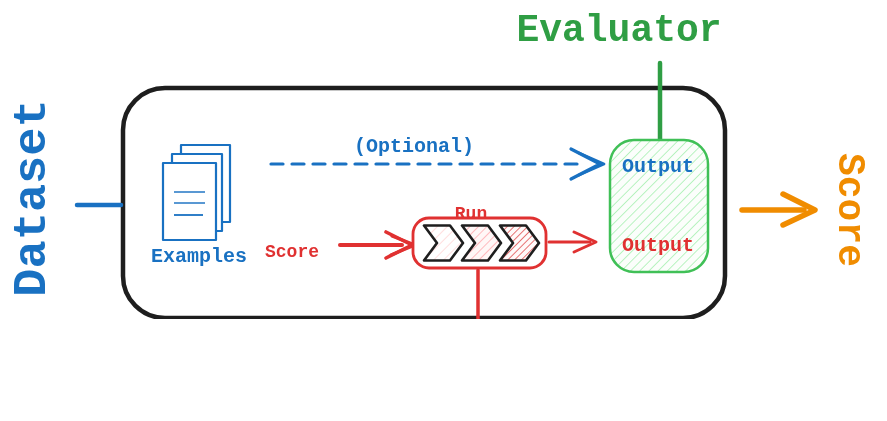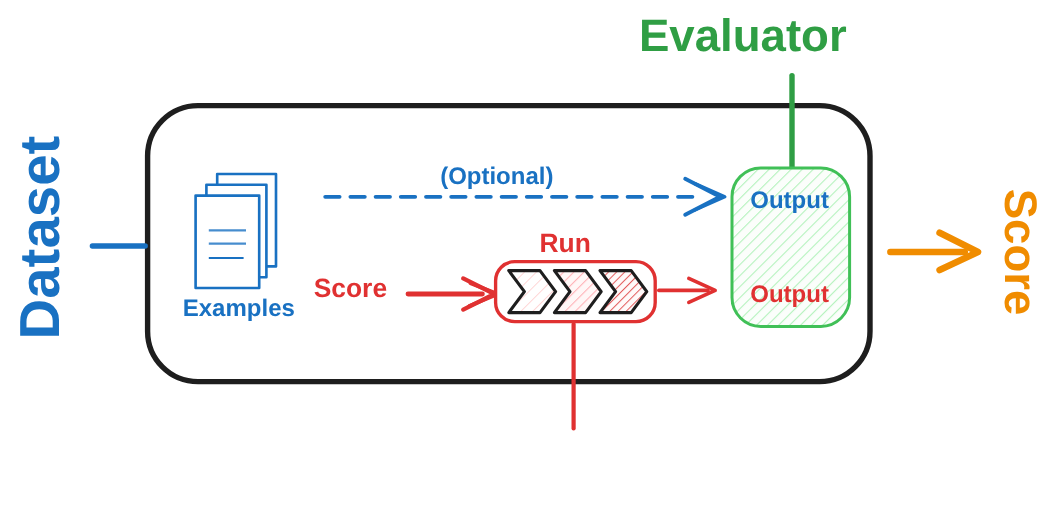--- a/index.html
+++ b/index.html
@@ -1,34 +1,34 @@
 <!DOCTYPE html>
 <html><head>
 <meta charset="utf-8">
 <style>
   html,body { margin:0; padding:0; background:#ffffff; }
   .canvas {
-    position:relative; width:887px; height:421px; background:#ffffff;
-    overflow:hidden; font-family:Liberation Sans, sans-serif;
+    position:relative; width:887px; height:319px; background:#ffffff;
+    overflow:hidden; font-family:Liberation Mono, monospace;
   }
   .lbl {
     position:absolute; font-weight:bold; white-space:nowrap;
     transform:translate(-50%,-50%); line-height:1.1; text-align:center;
   }
   .rot-ccw { transform:translate(-50%,-50%) rotate(-90deg); }
   .rot-cw  { transform:translate(-50%,-50%) rotate(90deg); }
   .blue   { color:#1971c2; }
   .red    { color:#e03131; }
   .green  { color:#2f9e44; }
   .orange { color:#f08c00; }
   .fs-big1 { font-size:47px; }   
   .fs-big2 { font-size:38px; }   
   .fs-big3 { font-size:50px; }   
   .fs-sm   { font-size:20px; }   
-  .fs-xs   { font-size:22px; }   
+  .fs-xs   { font-size:18px;margin-top:12px; }   
   .fs-out  { font-size:20px; }   
   svg { position:absolute; left:0; top:0; }
 </style>
 </head>
 <body>
 
 <div class="canvas">
 
   <svg width="887" height="421" viewBox="0 0 887 421">
     <defs>

